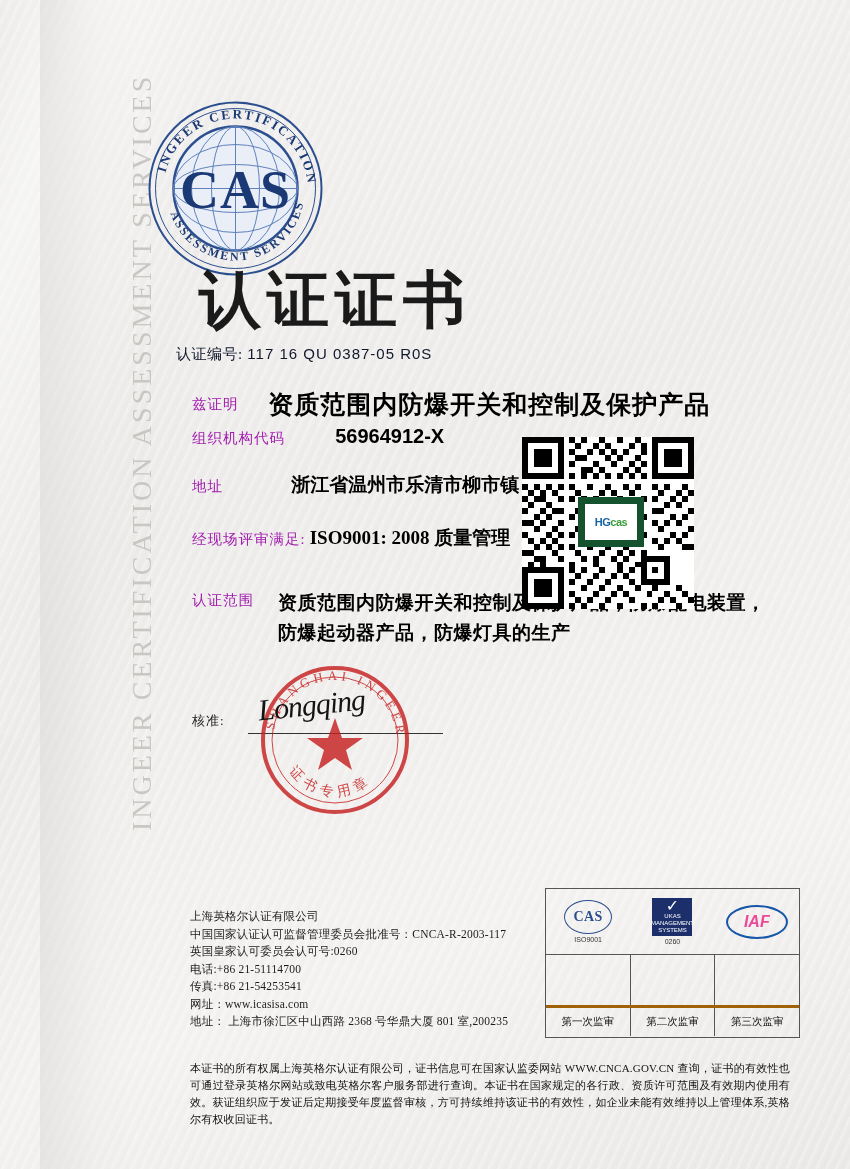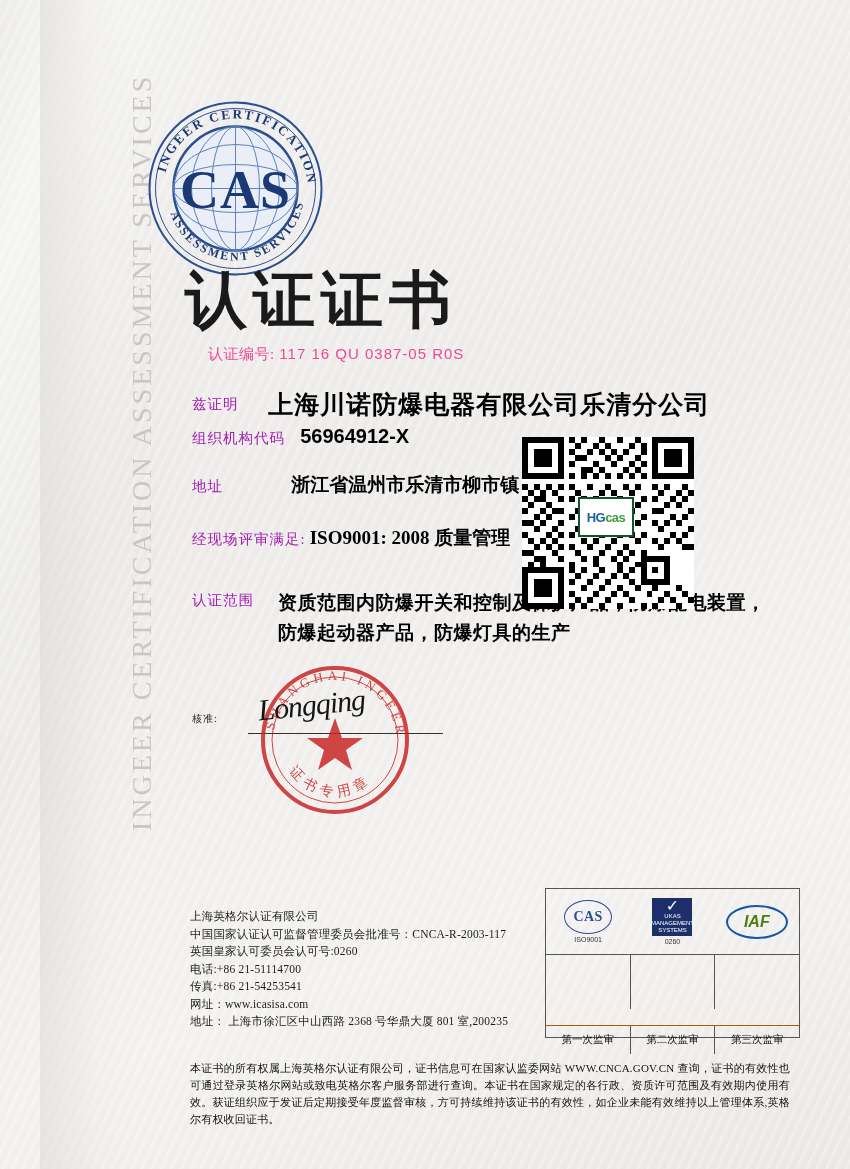--- a/index.html
+++ b/index.html
@@ -72,34 +72,34 @@
   .seal {
     position: absolute;
     left: 143px;
     top: 96px;
     width: 185px;
     height: 185px;
   }
   
   .title {
     position: absolute;
-    left: 185px;
+    left: 199px;
     top: 258px;
     font-family: Liberation Serif, serif;
     font-size: 62px;
     font-weight: bold;
     letter-spacing: 6px;
     color: #1a1a1a;
   }
   .cert-no {
     position: absolute;
-    left: 208px;
+    left: 176px;
     top: 345px;
     font-size: 15px;
-    color: #ec4899;
+    color: #0f172a;
     letter-spacing: 0.5px;
   }
   .cert-no .lbl { font-family: "Liberation Serif", serif; }
   .cert-no .val { font-family: "Liberation Sans", sans-serif; letter-spacing: 1px; }
 
   .row { position: absolute; font-size: 15px; color: #1a1a1a; }
   .row .lbl {
     font-family: "Liberation Serif", serif;
     font-size: 14.5px;
     letter-spacing: 1px;
@@ -114,21 +114,21 @@
   .r-company .lbl { display: inline-block; width: 72px; vertical-align: middle;}
   .r-company .val {
     font-size: 25px;
     font-weight: bold;
     letter-spacing: 1px;
     vertical-align: middle;
   }
 
   .r-code { left: 192px; top: 425px; }
   .r-code .lbl { display: inline-block; width: 104px; }
-  .r-code .val { font-size: 20px; font-weight: bold; font-family: "Liberation Sans", sans-serif; }
+  .r-code .val { font-size: 20px; font-weight: bold; font-family: "Liberation Sans", sans-serif; margin-left: 35px; }
 
   .r-addr { left: 192px; top: 472px; }
   .r-addr .lbl { display: inline-block; width: 80px; }
   .r-addr .val { font-size: 19px; font-weight: bold; margin-left: 15px; }
 
   .r-std { left: 192px; top: 525px; }
   .r-std .lbl { display: inline-block; }
   .r-std .val { font-size: 19px; font-weight: bold; }
 
   .r-scope { left: 192px; top: 588px; width: 580px; }
@@ -152,38 +152,38 @@
     background: #fff;
   }
   .qr svg { display: block; }
   .qr-center {
     position: absolute;
     left: 56px;
     top: 60px;
     width: 52px;
     height: 36px;
     background: #ffffff;
-    border: 2px solid #14532d;
+    border: 7px solid #14532d;
     display: flex;
     align-items: center;
     justify-content: center;
-    font-size: 13px;
+    font-size: 11px;
     font-weight: bold;
     color: #1763a8;
     letter-spacing: -0.5px;
   }
   .qr-center .g { color: #3b9e3b; }
 
   
   .approve-label {
     position: absolute;
     left: 192px;
     top: 712px;
     font-family: "Liberation Serif", serif;
-    font-size: 10px;
+    font-size: 13px;
     letter-spacing: 1px;
     color: #222;
   }
   .sig-line {
     position: absolute;
     left: 248px;
     top: 733px;
     width: 195px;
     height: 1px;
     background: #333;
@@ -253,25 +253,25 @@
     height: 54px;
     display: flex;
   }
   .marks-bottom > div {
     flex: 1;
     border-right: 1px solid #555;
   }
   .marks-bottom > div:last-child { border-right: none; }
   .marks-cap {
     position: absolute;
-    left: 0; top: 136px;
+    left: 0; top: 116px;
     width: 253px;
     height: 28px;
     display: flex;
-    border-top: 1px solid #a16207;
+    border-top: 3px solid #a16207;
   }
   .marks-cap > div {
     flex: 1;
     font-family: "Liberation Serif", serif;
     font-size: 10.5px;
     color: #111;
     display: flex;
     align-items: center;
     justify-content: center;
     border-right: 1px solid #555;
@@ -310,21 +310,21 @@
     padding-bottom: 2px;
     box-sizing: border-box;
   }
   .ukas-tick { font-size: 16px; color: #fff; line-height: 14px; }
   .iaf-mini {
     width: 58px; height: 30px;
     border: 2px solid #1657a8;
     border-radius: 50%;
     display: flex; align-items: center; justify-content: center;
     font-family: "Liberation Sans", sans-serif;
-    font-weight: bold; font-size: 16px; color: #4d7c0f;
+    font-weight: bold; font-size: 16px; color: #ec4899;
     font-style: italic;
   }
 
   
   .legal {
     position: absolute;
     left: 190px;
     top: 1060px;
     width: 600px;
     font-family: "Liberation Serif", serif;
@@ -373,21 +373,21 @@
 
   <div class="title">认证证书</div>
 
   <div class="cert-no">
     <span class="lbl">认证编号:</span>
     <span class="val">117 16 QU 0387-05 R0S</span>
   </div>
 
   <div class="row r-company">
     <span class="lbl">兹证明</span>
-    <span class="val">上海川诺防爆电器有限公司乐清分公司</span>
+    <span class="val">资质范围内防爆开关和控制及保护产品</span>
   </div>
 
   <div class="row r-code">
     <span class="lbl">组织机构代码</span>
     <span class="val">56964912-X</span>
   </div>
 
   <div class="row r-addr">
     <span class="lbl">地址</span>
     <span class="val">浙江省温州市乐清市柳市镇</span>

